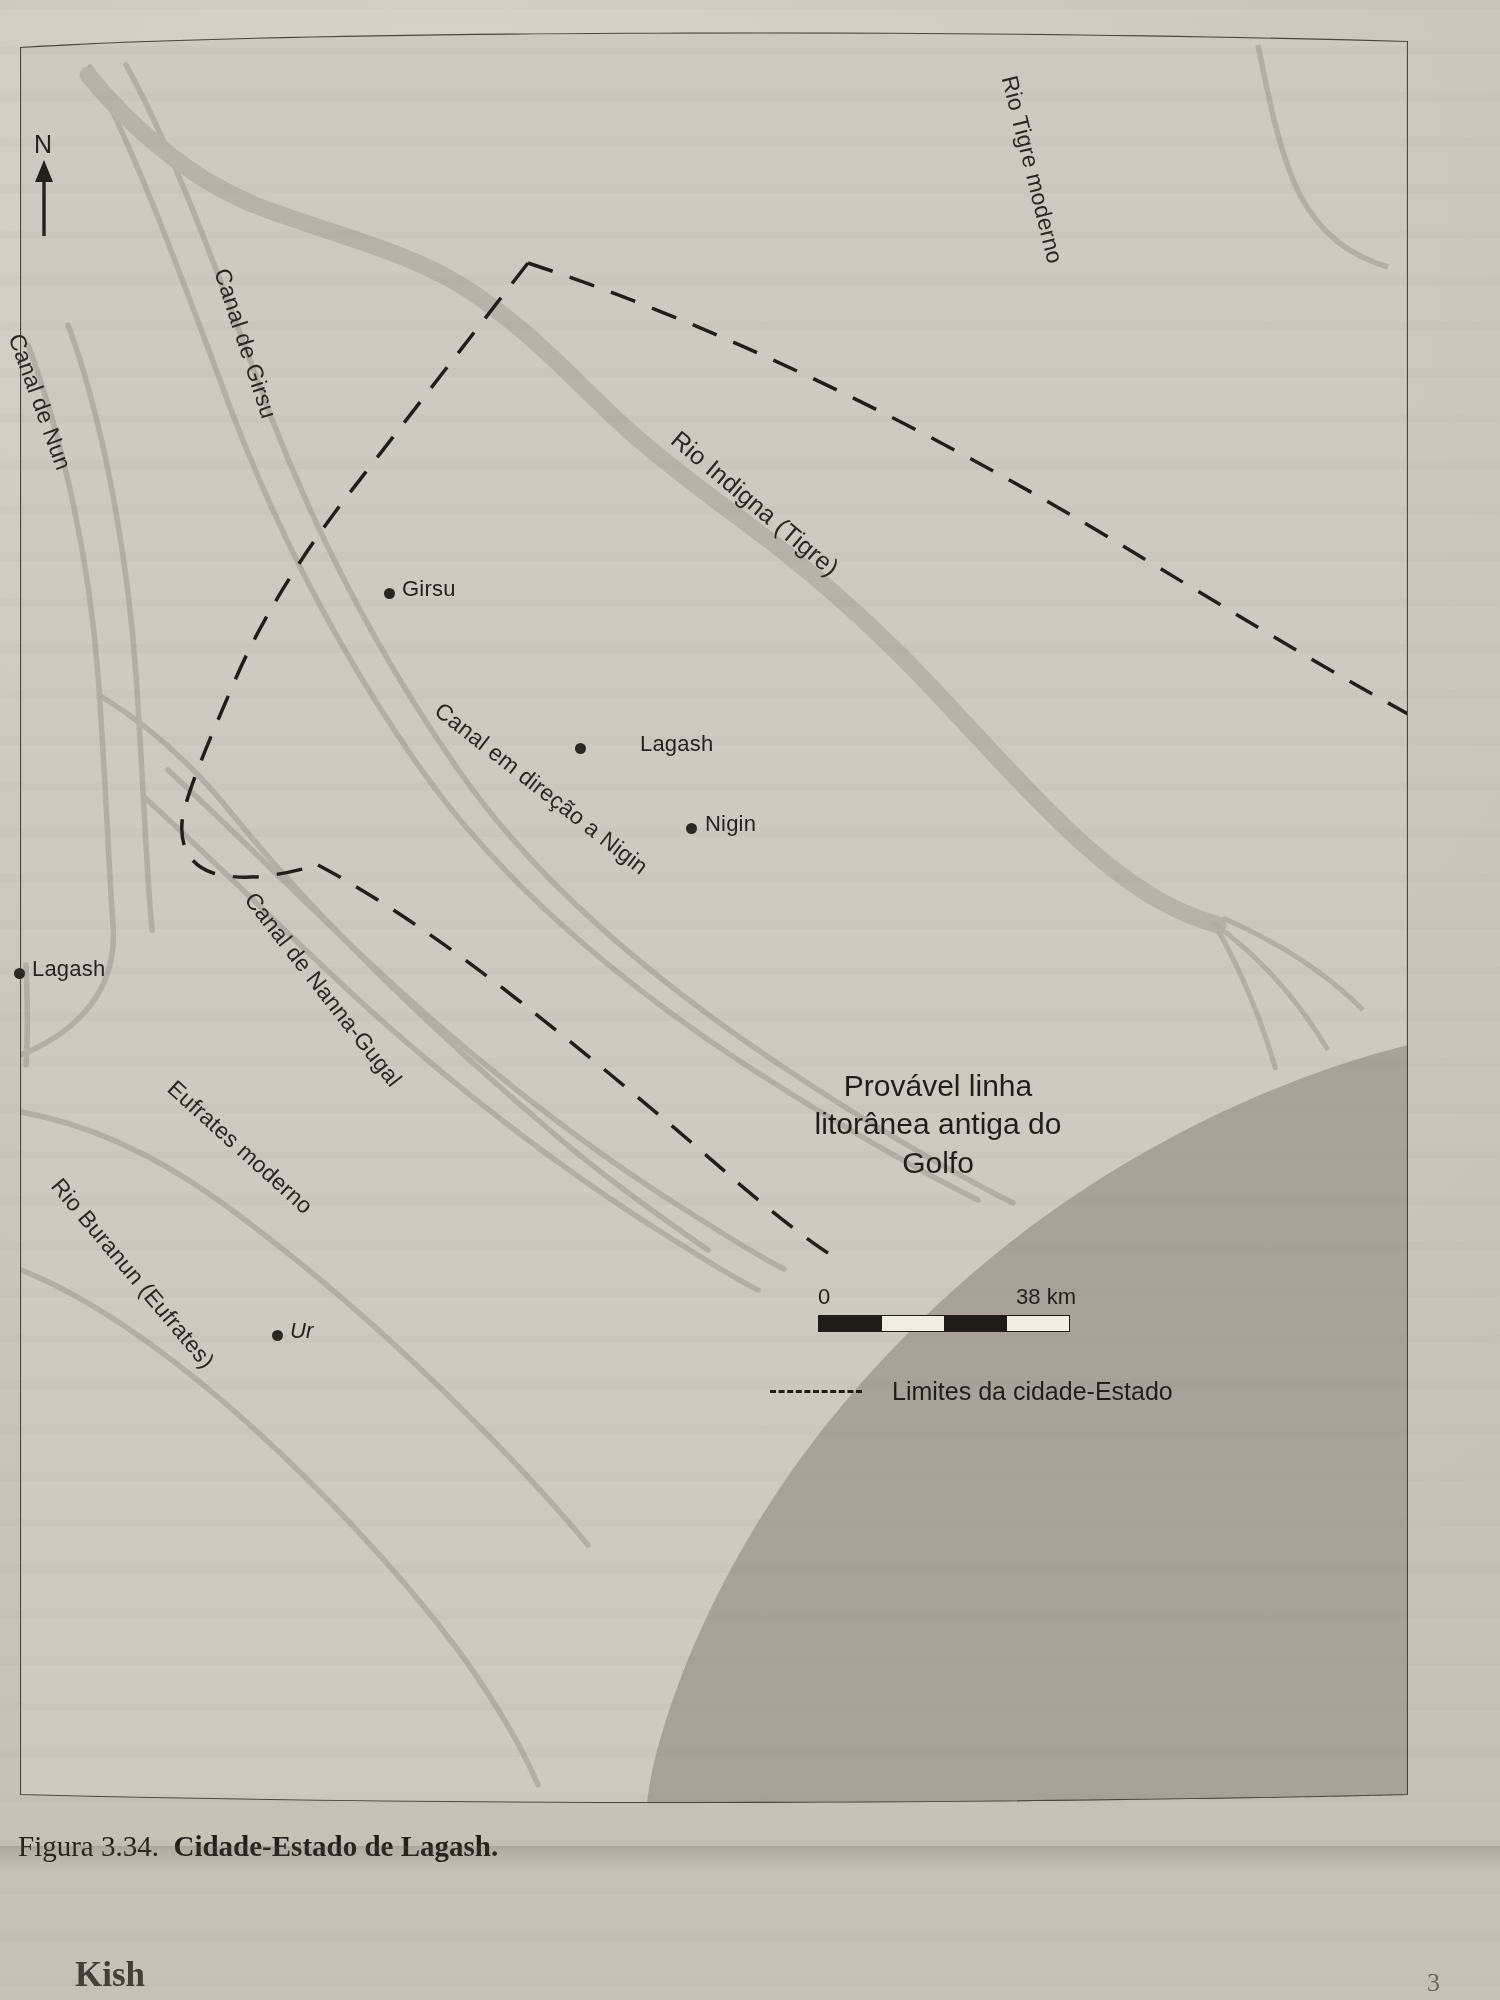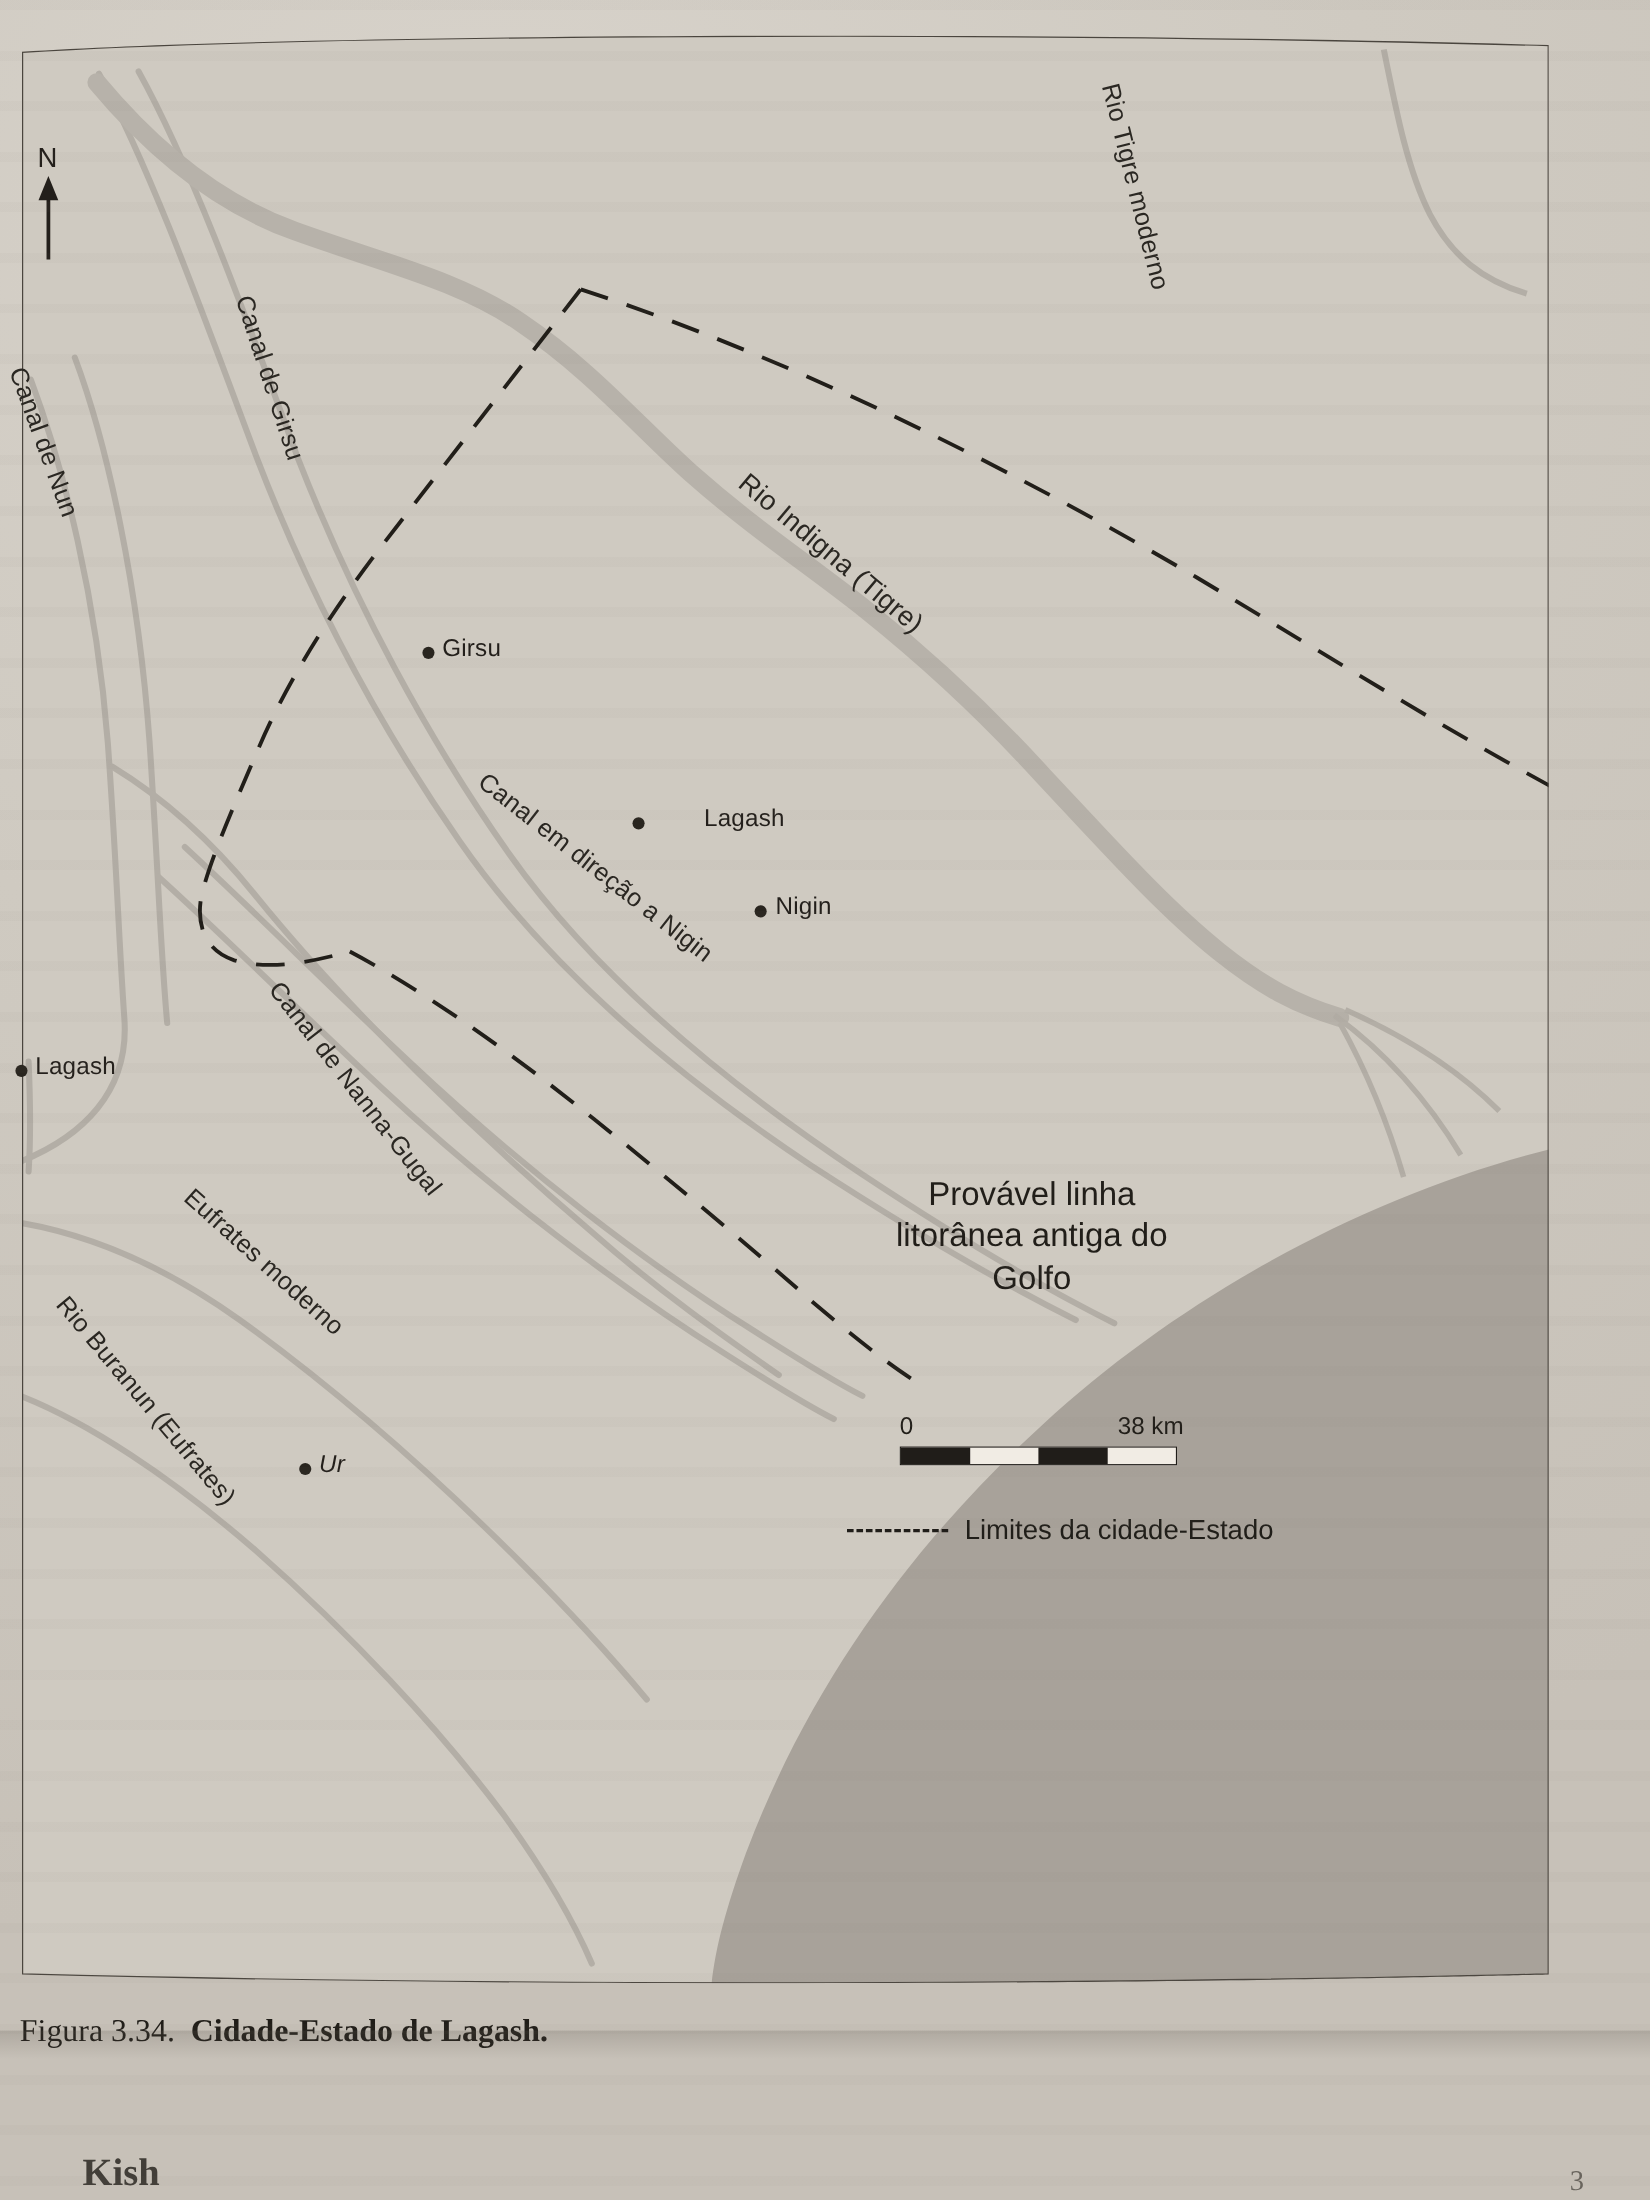--- a/index.html
+++ b/index.html
@@ -119,21 +119,21 @@
     top: -31px;
   }
   .scale-num.left { left: 0; }
   .scale-num.right { right: -6px; }
 
   
   .legend {
     position: absolute;
     display: flex;
     align-items: center;
-    gap: 15px;
+    gap: 30px;
   }
   .legend-dash {
     width: 92px;
     height: 0;
     border-top: 3px dashed #201d19;
   }
   .legend-text {
     font-size: 25px;
     color: #201e19;
     white-space: nowrap;

